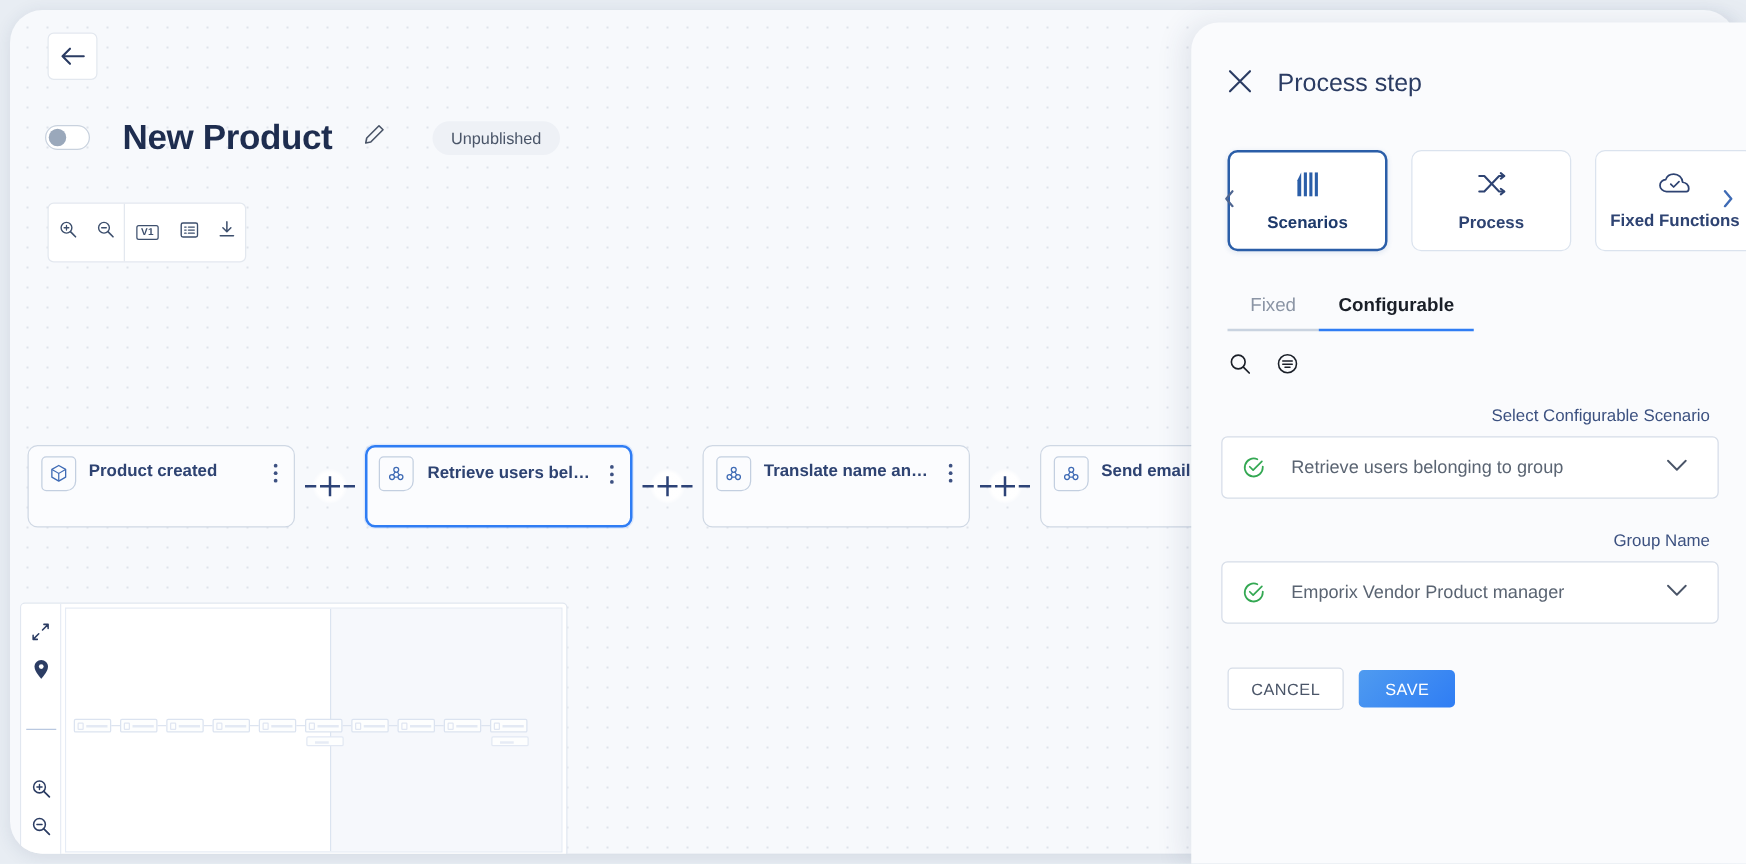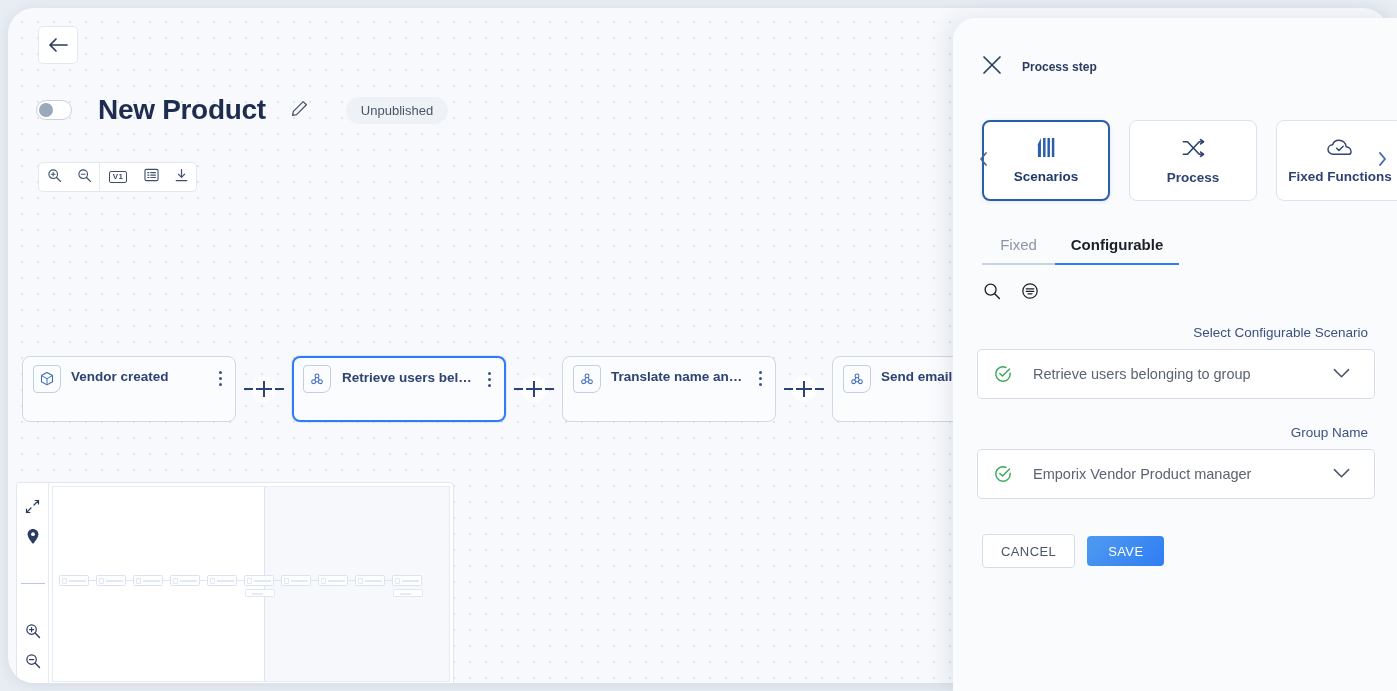--- a/index.html
+++ b/index.html
@@ -92,21 +92,21 @@
     font-size: 13px;
     border-radius: 14px;
     padding: 6px 15px;
     white-space: nowrap;
   }
 
   
   .cv-toolbar {
     position: absolute; left: 30px; top: 154px;
     display: flex; align-items: stretch;
-    height: 30px;
+    height: 48px;
     background: #ffffff;
     border: 1px solid #e3e8ef;
     border-radius: 5px;
   }
   .cv-group { display: flex; align-items: center; }
   .cv-group + .cv-group { border-left: 1px solid #e3e8ef; }
   .cv-btn {
     width: 30px; height: 28px;
     display: flex; align-items: center; justify-content: center;
     cursor: pointer;
@@ -299,21 +299,21 @@
     padding: 22px 0 0 26px;
     height: 76px;
   }
   .close-btn {
     width: 26px; height: 26px;
     display: flex; align-items: center; justify-content: center;
     cursor: pointer;
   }
   .panel-title {
     margin-left: 17px;
-    font-size: 12px; font-weight: bold; color: #2b3c63;
+    font-size: 20px; font-weight: normal; color: #2b3c63;
   }
 
   
   .cards-wrap {
     position: relative;
     margin-top: 26px;
     height: 82px;
   }
   .cards {
     display: flex; gap: 19px;
@@ -488,21 +488,21 @@
     <div class="flow">
       <div style="width:14px;flex:0 0 auto;"></div>
 
       <div class="node">
         <span class="node-icon">
           <svg width="16" height="16" viewBox="0 0 18 18">
             <path d="M9 1.6l6.2 3.5v7L9 15.6 2.8 12.1v-7z" stroke="#3f6bb5" stroke-width="1.2" fill="none" stroke-linejoin="round"></path>
             <path d="M2.9 5.2L9 8.7l6.1-3.5M9 8.7v6.7" stroke="#3f6bb5" stroke-width="1.1" fill="none"></path>
           </svg>
         </span>
-        <span class="node-label">Vendor created</span>
+        <span class="node-label">Product created</span>
         <span class="node-menu">
             <i></i>
             <i></i>
             <i></i>
           </span>
       </div>
 
       <div class="connector">
         <span class="halo">
           <span class="dash"></span>

